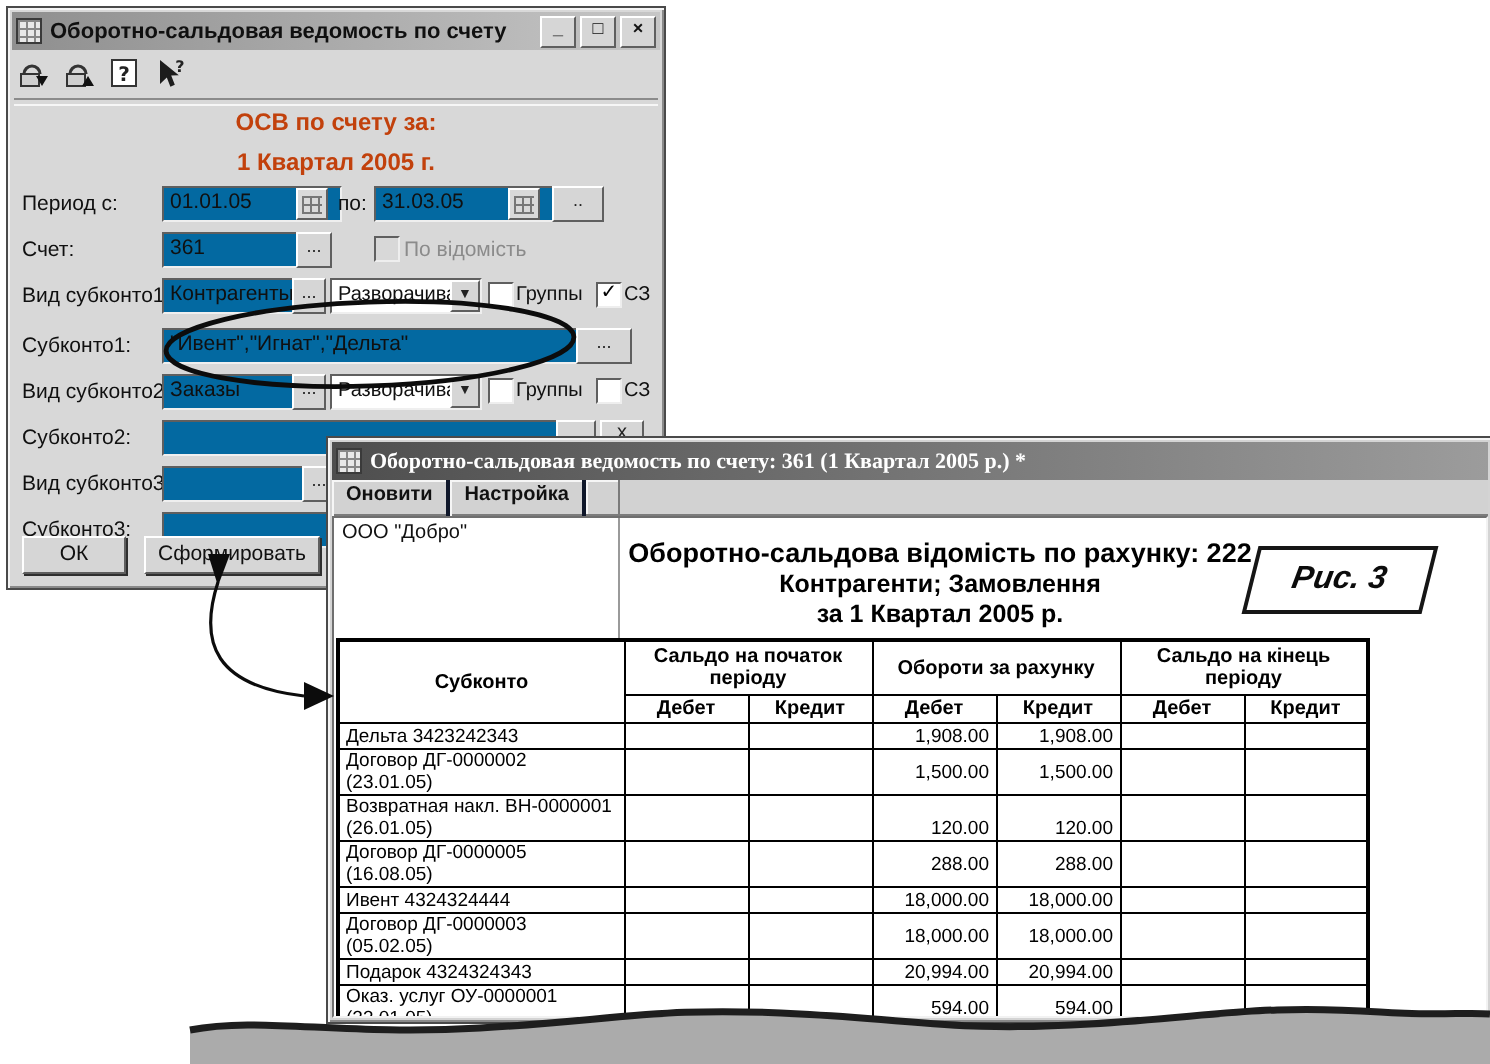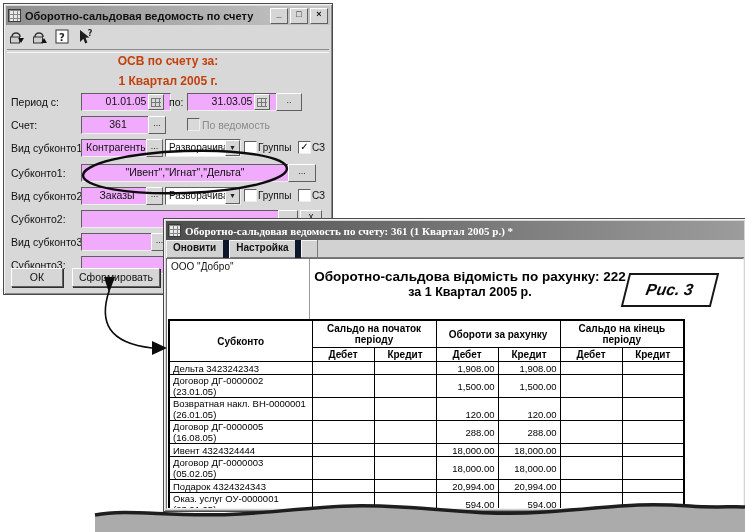--- a/index.html
+++ b/index.html
@@ -20,22 +20,22 @@
   .titlebar.dlg .ttext{color:#101010;}
   .titlebar.rpt .ttext{color:#ffffff;font-family:Liberation Serif, serif;}
   .winicon{width:11px;height:11px;flex:0 0 11px;background:#e9e9e9;border:1px solid #3a3a3a;
     background-image:linear-gradient(#888 0 1px,transparent 1px),linear-gradient(90deg,#888 0 1px,transparent 1px);
     background-size:4px 4px;}
   .wbtns{margin-left:auto;display:flex;gap:2px;}
   .wbtn{width:16px;height:14px;background:#d6d6d6;border:1px solid;border-color:#fff #5f5f5f #5f5f5f #fff;
     font-size:9px;line-height:11px;text-align:center;font-weight:bold;color:#111;}
   .btn{background:#d6d6d6;border:1px solid;border-color:#fff #5f5f5f #5f5f5f #fff;
     box-shadow:1px 1px 0 #2f2f2f;font-size:10.5px;color:#111;text-align:center;}
-  .field{position:absolute;height:16px;background:#f0abfc;border:1px solid;border-color:#5f5f5f #efefef #efefef #5f5f5f;
-    font-size:10.5px;line-height:15px;padding:0 3px;white-space:nowrap;overflow:hidden;color:#101010;text-align:center;}
+  .field{position:absolute;height:16px;background:#0369a1;border:1px solid;border-color:#5f5f5f #efefef #efefef #5f5f5f;
+    font-size:10.5px;line-height:15px;padding:0 3px;white-space:nowrap;overflow:hidden;color:#101010;}
   .mini{position:absolute;height:16px;background:#d6d6d6;border:1px solid;border-color:#fff #5f5f5f #5f5f5f #fff;
     font-size:9px;line-height:12px;text-align:center;color:#222;}
   .lbl{position:absolute;font-size:10.5px;color:#101010;white-space:nowrap;}
   .cb{position:absolute;width:11px;height:11px;background:#fff;border:1px solid;border-color:#5f5f5f #eee #eee #5f5f5f;
     font-size:10px;line-height:10px;text-align:center;color:#000;}
   .cb.dis{background:#d8d8d8;}
   .ddl{position:absolute;height:16px;background:#fff;border:1px solid;border-color:#5f5f5f #efefef #efefef #5f5f5f;}
   .ddl .dtxt{position:absolute;left:3px;top:0;right:14px;font-size:10px;line-height:15px;overflow:hidden;white-space:nowrap;color:#101010;}
   .ddl .darr{position:absolute;right:0;top:0;width:13px;height:14px;background:#d6d6d6;
     border:1px solid;border-color:#fff #5f5f5f #5f5f5f #fff;font-size:7px;line-height:13px;text-align:center;color:#222;}
@@ -47,21 +47,21 @@
   #dialog{left:3px;top:3px;width:328px;height:290px;z-index:1;}
   #dlg-toolbar{position:absolute;left:4px;top:24px;height:18px;display:flex;gap:6px;align-items:center;}
   .tbico{width:17px;height:16px;display:inline-block;}
   #dlg-sep{position:absolute;left:3px;right:3px;top:45px;height:2px;border-top:1px solid #8b8b8b;border-bottom:1px solid #f6f6f6;}
   .dhdr{position:absolute;left:0;right:0;text-align:center;font-weight:bold;font-size:12px;color:#c2410c;}
   
   #report{left:163px;top:218px;width:582px;height:292px;z-index:2;background:#d4d4d4;}
   #menubar{position:absolute;left:2px;right:2px;top:21px;height:17px;background:#d2d2d2;
     border-bottom:1px solid #7c7c7c;display:flex;}
   .mitem{height:34px;line-height:16px;padding:0 7px;font-size:10px;font-weight:bold;color:#111;
-    border-right:6px solid #0f172a;box-shadow:inset 1px 1px 0 #f6f6f6;}
+    border-right:2px solid #0f172a;box-shadow:inset 1px 1px 0 #f6f6f6;}
   .mspacer{width:16px;border-right:1px solid #7a7a7a;box-shadow:inset 1px 1px 0 #f6f6f6;}
   #content{position:absolute;left:2px;right:2px;top:39px;bottom:2px;background:#fff;overflow:hidden;
     border:1px solid;border-color:#6f6f6f #f2f2f2 #f2f2f2 #6f6f6f;}
   #vline{position:absolute;left:142px;top:0;width:1px;height:61px;background:#9a9a9a;}
   #org{position:absolute;left:4px;top:2px;font-size:10px;color:#111;}
   #rhdr{position:absolute;left:93px;top:10px;width:420px;text-align:center;color:#000;}
   #rhdr .l1{font-size:13.5px;font-weight:bold;line-height:16px;}
   #rhdr .l2,#rhdr .l3{font-size:12.5px;font-weight:bold;line-height:15px;}
   #figbox{position:absolute;left:458px;top:14px;width:86px;height:30px;border:2px solid #161616;background:#fff;
     transform:skewX(-14deg);display:flex;align-items:center;justify-content:center;}
@@ -121,21 +121,21 @@
   <span class="calbtn" style="left:144px;top:90px;"></span>
   <span class="lbl" style="left:165px;top:92px;">по:</span>
   <span class="field" style="left:183px;top:89px;width:82px;">31.03.05</span>
   <span class="calbtn" style="left:250px;top:90px;"></span>
   <span class="mini" style="left:272px;top:89px;width:24px;">..</span>
 
   <span class="lbl" style="left:7px;top:115px;">Счет:</span>
   <span class="field" style="left:77px;top:112px;width:66px;">361</span>
   <span class="mini" style="left:144px;top:112px;width:16px;">...</span>
   <span class="cb dis" style="left:183px;top:114px;"></span>
-  <span class="lbl" style="left:198px;top:115px;color:#8b8b8b;">По ведомость</span>
+  <span class="lbl" style="left:198px;top:115px;color:#8b8b8b;">По відомість</span>
 
   <span class="lbl" style="left:7px;top:138px;">Вид субконто1:</span>
   <span class="field" style="left:77px;top:135px;width:64px;">Контрагенты</span>
   <span class="mini" style="left:142px;top:135px;width:15px;">...</span>
   <span class="ddl" style="left:161px;top:135px;width:74px;">
     <span class="dtxt">Разворачиват</span>
     <span class="darr">▼</span>
   </span>
   <span class="cb" style="left:240px;top:137px;"></span>
   <span class="lbl" style="left:254px;top:138px;font-size:10px;">Группы</span>
@@ -182,20 +182,21 @@
   <div id="menubar">
     <span class="mitem">Оновити</span>
     <span class="mitem">Настройка</span>
     <span class="mspacer"></span>
   </div>
   <div id="content">
     <div id="vline"></div>
     <div id="org">ООО "Добро"</div>
     <div id="rhdr">
       <div class="l1">Оборотно-сальдова відомість по рахунку: 222</div>
+      <div class="l2">Контрагенти; Замовлення</div>
       <div class="l3">за 1 Квартал 2005 р.</div>
     </div>
     <div id="figbox">
       <span>Рис. 3</span>
     </div>
 
     <table id="osv">
       <colgroup>
         <col style="width:143px">
           <col style="width:62px">

